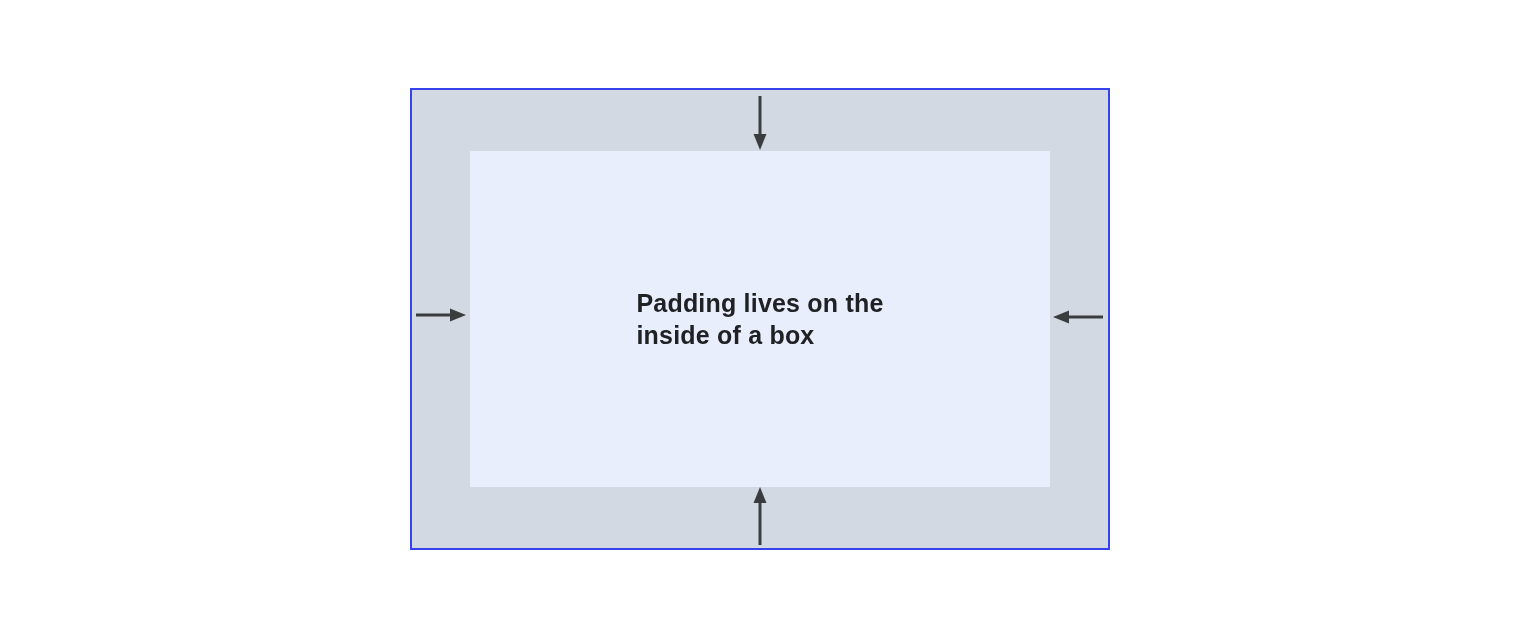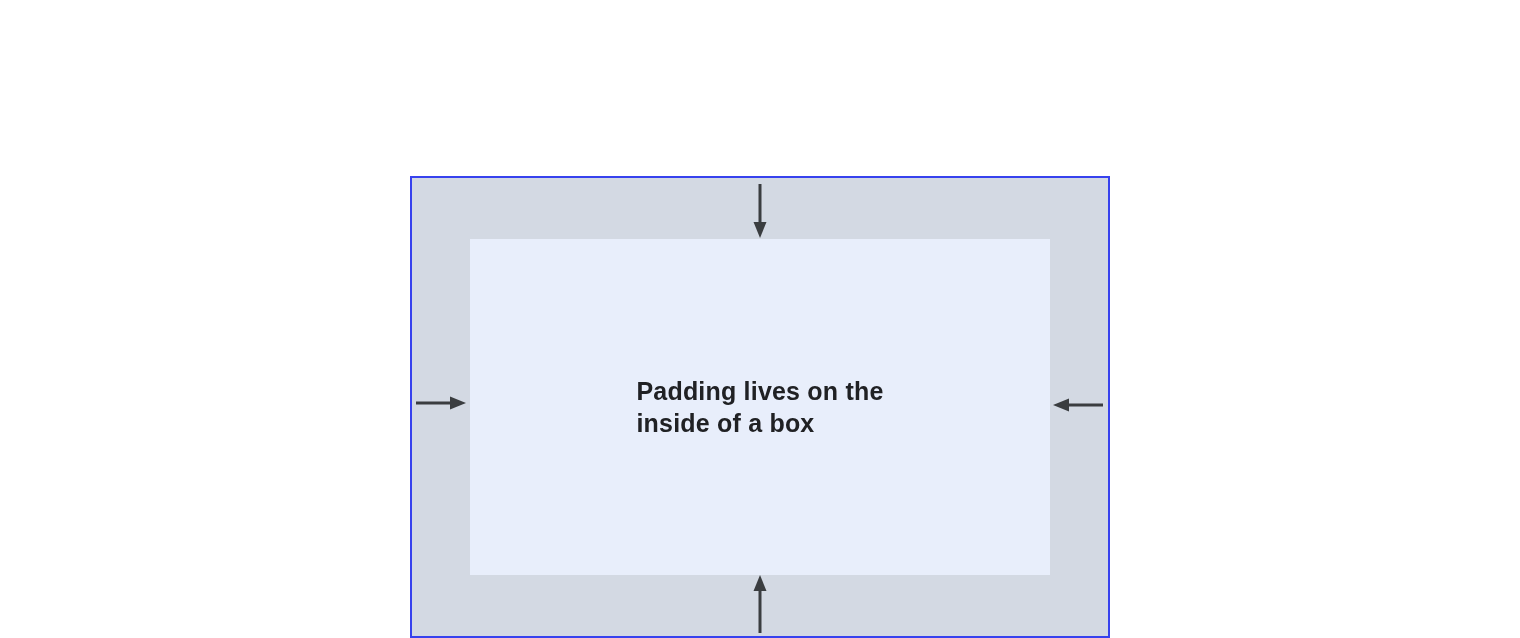--- a/index.html
+++ b/index.html
@@ -15,21 +15,21 @@
     width: 1520px;
     height: 638px;
     overflow: hidden;
     font-family: "Liberation Sans", "DejaVu Sans", sans-serif;
   }
   .stage {
     position: relative;
     width: 1520px;
     height: 638px;
     display: flex;
-    align-items: flex-end;
+    align-items: center;
     justify-content: center;
   }
   .outer-box {
     position: relative;
     width: 700px;
     height: 462px;
     background: var(--outer-fill);
     border: 2px solid var(--border-color);
   }
   .inner-box {

